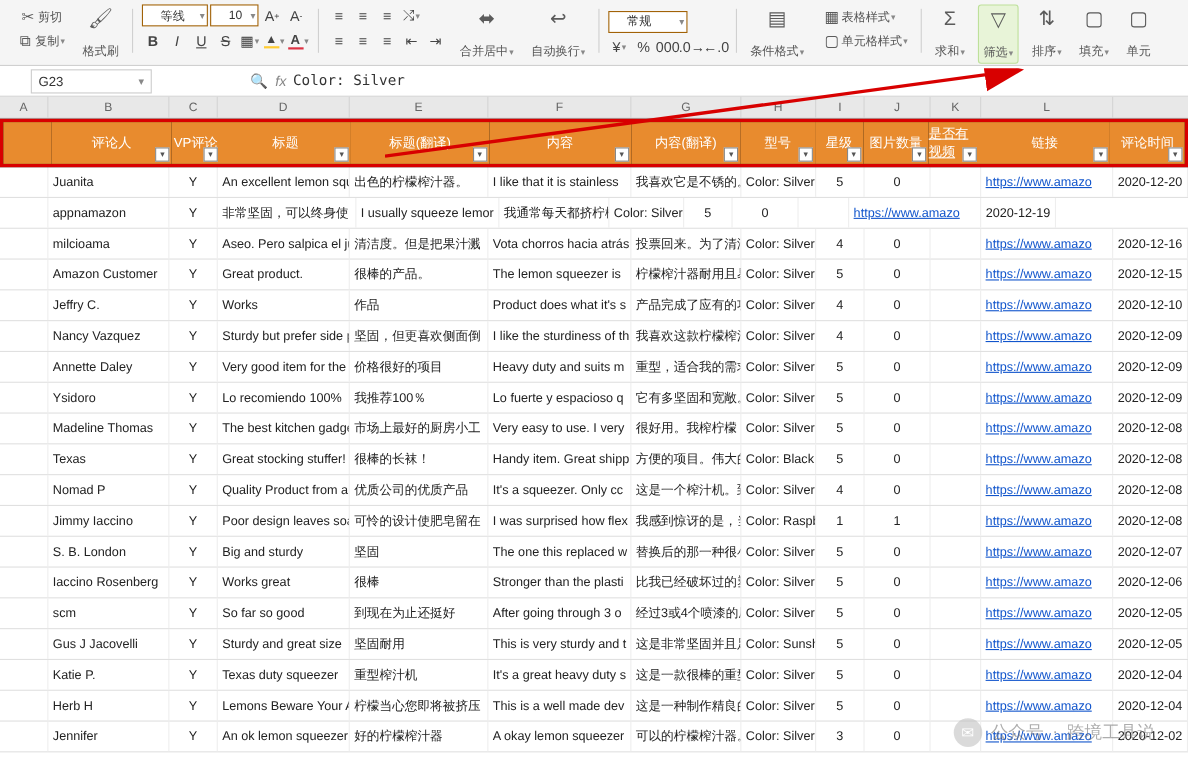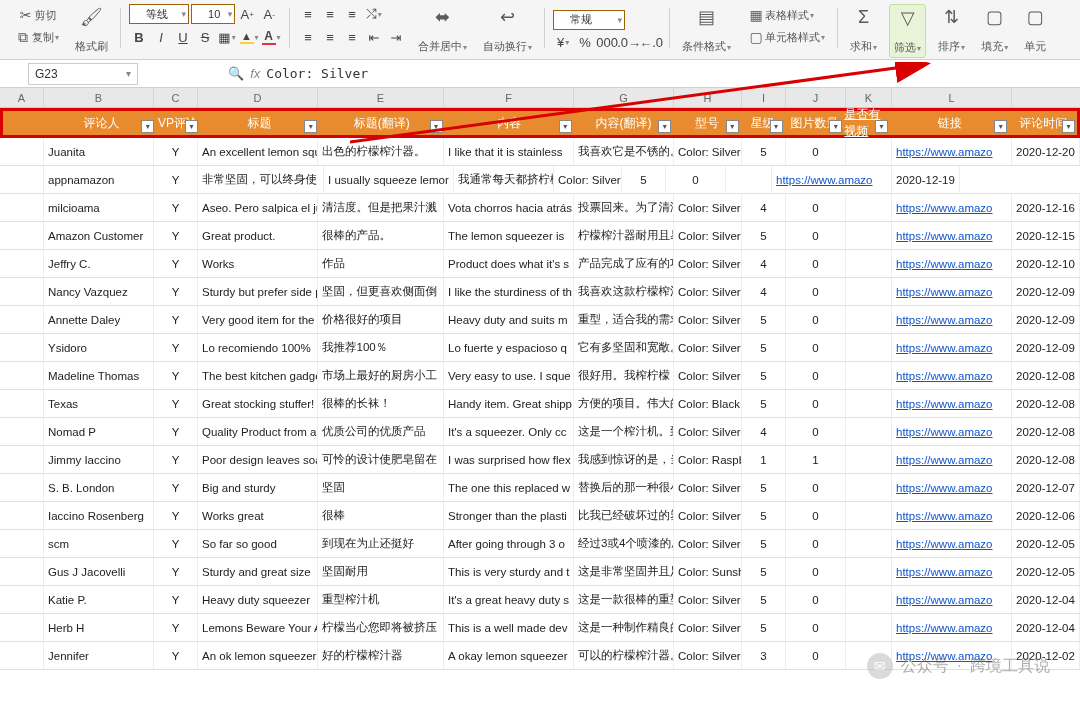--- a/index.html
+++ b/index.html
@@ -32,21 +32,21 @@
   .fx { margin-left: 90px; display:flex; align-items:center; gap:6px;}
   .fx-icon { color:#888; font-size:13px; }
   .fx-input { height:22px; border:none; font-family: Consolas, monospace; font-size:13px; color:#333; width:300px; outline:none;}
 
   
   .colhdrs { height: 20px; background: #e8e8e8; display:flex; border-bottom:1px solid #ccc; }
   .colhdr { text-align:center; font-size:11px; color:#666; border-right:1px solid #d4d4d4; line-height:20px; }
   .colA{width:44px;}.colB{width:110px;}.colC{width:44px;}.colD{width:120px;}.colE{width:126px;}.colF{width:130px;}.colG{width:100px;}.colH{width:68px;}.colI{width:44px;}.colJ{width:60px;}.colK{width:46px;}.colL{width:120px;}
 
   
-  .filter-row { height: 30px; display:flex; position:relative; border:3px solid #d80000; padding: 0; background:#000000; }
+  .filter-row { height: 44px; display:flex; position:relative; border:3px solid #d80000; padding: 0; background:#000000; }
   .fcell { background:#e88b2e; color:#fff; font-size:12px; display:flex; align-items:center; justify-content:center; position:relative; border-right: none; }
   .fcell .fdd { position:absolute; right:2px; bottom:2px; width:13px; height:13px; background:#fff; border:1px solid #888; display:flex; align-items:center; justify-content:center; font-size:8px; color:#555; cursor:pointer;}
   
 
   
   .rows { }
   .drow { height: 28px; display:flex; border-bottom:1px solid #e0e0e0; }
   .dcell { font-size:11.5px; color:#222; padding: 0 4px; overflow:hidden; white-space:nowrap; text-overflow: clip; display:flex; align-items:center; border-right:1px solid #eee;}
   .dcell.center { justify-content:center; }
   .dcell.num { justify-content:center; }
@@ -419,21 +419,21 @@
         <span class="link">https://www.amazo</span>
       </div>
       <div class="dcell wM center">2020-12-09</div>
     </div>
     <div class="drow">
       <div class="dcell wA"></div>
       <div class="dcell wB">Madeline  Thomas</div>
       <div class="dcell wC center">Y</div>
       <div class="dcell wD">The best kitchen gadge</div>
       <div class="dcell wE">市场上最好的厨房小工</div>
-      <div class="dcell wF">Very easy to use. I sque</div>
+      <div class="dcell wF">Very easy to use. I very</div>
       <div class="dcell wG">很好用。我榨柠檬，效</div>
       <div class="dcell wH">Color: Silver</div>
       <div class="dcell wI num">5</div>
       <div class="dcell wJ num">0</div>
       <div class="dcell wK"></div>
       <div class="dcell wL">
         <span class="link">https://www.amazo</span>
       </div>
       <div class="dcell wM center">2020-12-08</div>
     </div>
@@ -553,21 +553,21 @@
       <div class="dcell wK"></div>
       <div class="dcell wL">
         <span class="link">https://www.amazo</span>
       </div>
       <div class="dcell wM center">2020-12-05</div>
     </div>
     <div class="drow">
       <div class="dcell wA"></div>
       <div class="dcell wB">Katie P.</div>
       <div class="dcell wC center">Y</div>
-      <div class="dcell wD">Heavy duty squeezer</div>
+      <div class="dcell wD">Texas duty squeezer</div>
       <div class="dcell wE">重型榨汁机</div>
       <div class="dcell wF">It's a great heavy duty s</div>
       <div class="dcell wG">这是一款很棒的重型榨</div>
       <div class="dcell wH">Color: Silver</div>
       <div class="dcell wI num">5</div>
       <div class="dcell wJ num">0</div>
       <div class="dcell wK"></div>
       <div class="dcell wL">
         <span class="link">https://www.amazo</span>
       </div>

